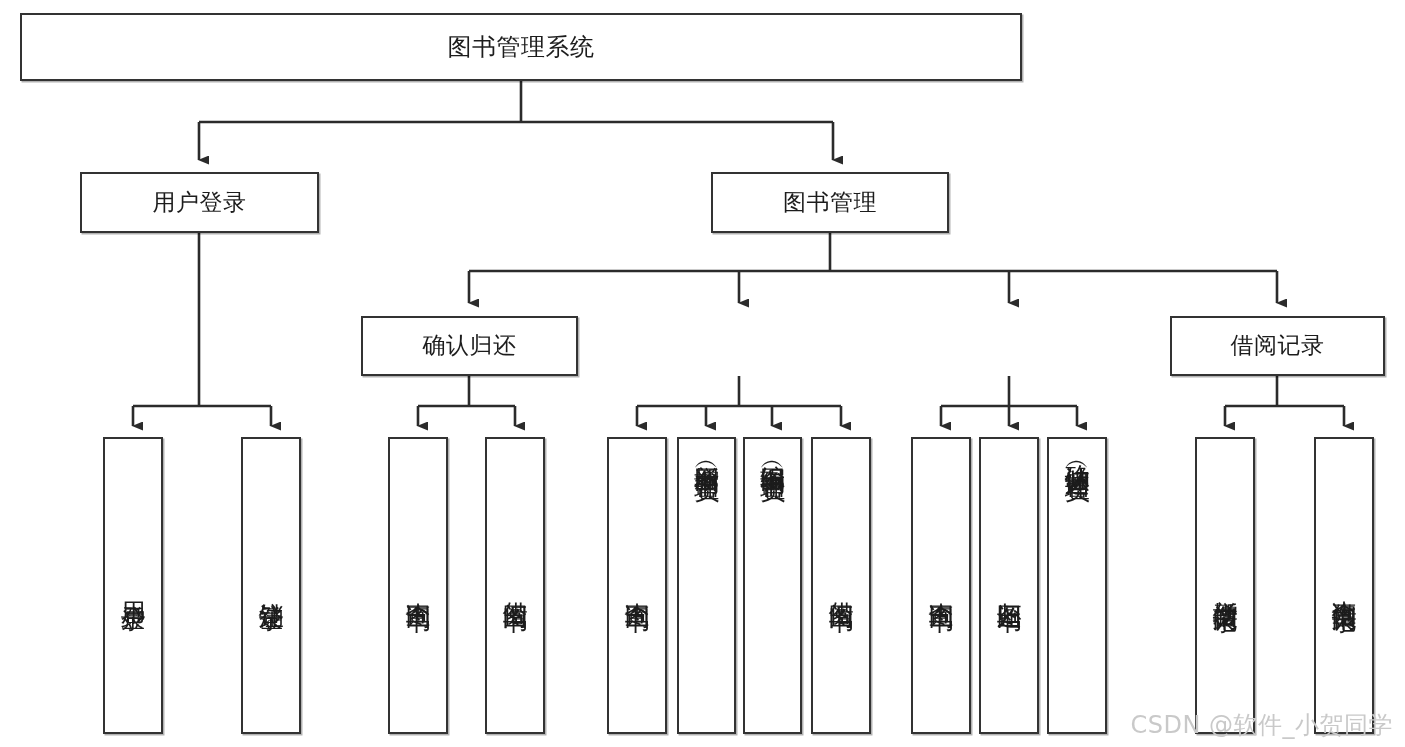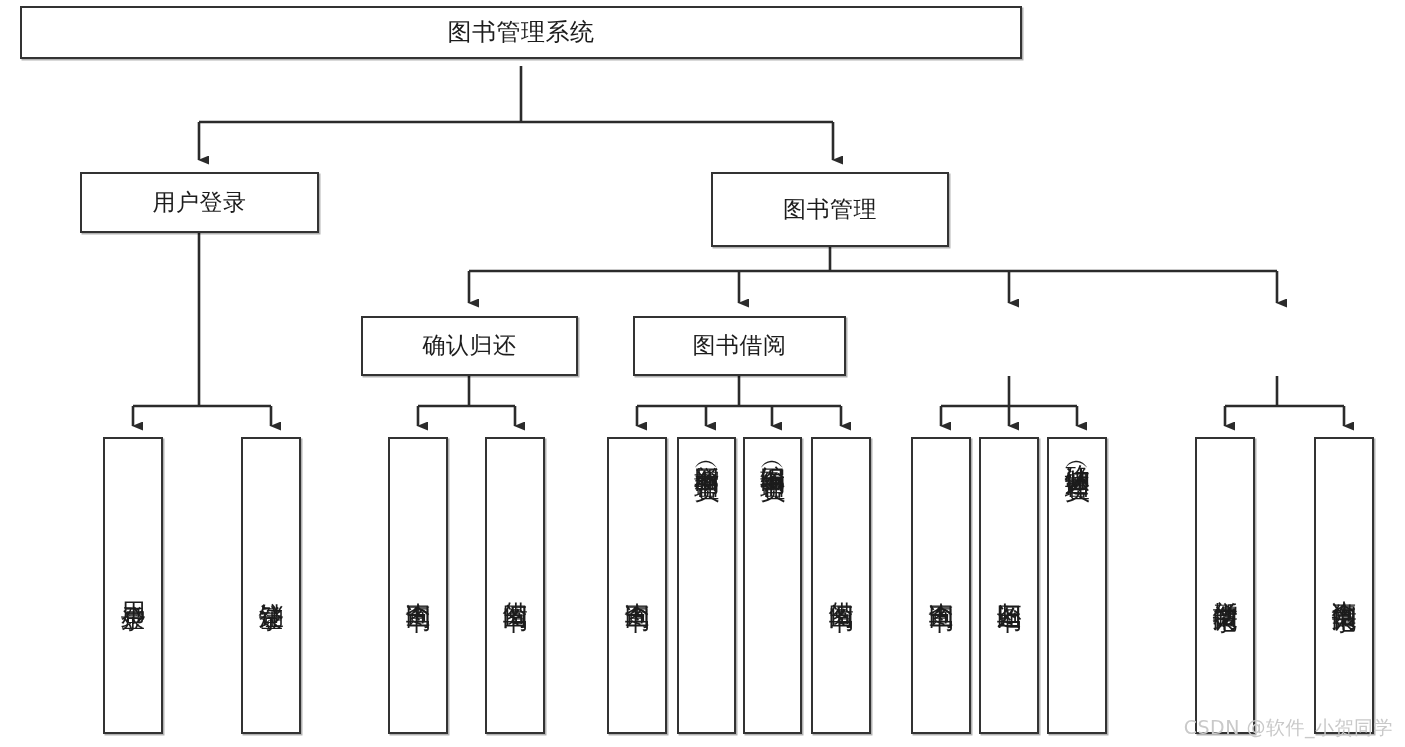--- a/index.html
+++ b/index.html
@@ -57,21 +57,21 @@
     padding: 6px 0;
     white-space: nowrap;
   }
   .node-v.top-align {
     justify-content: flex-start;
   }
   .watermark {
     position: absolute;
     right: 12px;
     bottom: 6px;
-    font-size: 19px;
+    font-size: 24px;
     color: #c9c9c9;
     white-space: nowrap;
     letter-spacing: 0.5px;
     margin-top: 44px;
   }
 </style>
 </head>
 <body>
 
 <div id="diagram-root">
@@ -119,27 +119,27 @@
       <path d="M1009,406 L1009,426" marker-end="url(#arrowhead)"></path>
       <path d="M1077,406 L1077,426" marker-end="url(#arrowhead)"></path>
 
       <path d="M1277,376 L1277,406"></path>
       <path d="M1225,406 L1344,406"></path>
       <path d="M1225,406 L1225,426" marker-end="url(#arrowhead)"></path>
       <path d="M1344,406 L1344,426" marker-end="url(#arrowhead)"></path>
     </g>
   </svg>
 
-  <div class="node node-h node-root" style="left:20px; top:6px; width:1002px; height:53px;">图书管理系统</div>
+  <div class="node node-h node-root" style="left:20px; top:13px; width:1002px; height:68px;">图书管理系统</div>
 
   <div class="node node-h" style="left:80px; top:172px; width:239px; height:61px;">用户登录</div>
-  <div class="node node-h" style="left:711px; top:172px; width:238px; height:75px;">图书管理</div>
+  <div class="node node-h" style="left:711px; top:172px; width:238px; height:61px;">图书管理</div>
 
   <div class="node node-h" style="left:361px; top:316px; width:217px; height:60px;">确认归还</div>
-  <div class="node node-h" style="left:633px; top:316px; width:213px; height:60px;">图书借阅</div>
+  <div class="node node-h" style="left:1170px; top:316px; width:215px; height:60px;">借阅记录</div>
 
   <div class="node node-v" style="left:103px; top:437px; width:60px; height:297px;">用户登录</div>
   <div class="node node-v" style="left:241px; top:437px; width:60px; height:297px;">注销登录</div>
 
   <div class="node node-v" style="left:388px; top:437px; width:60px; height:297px;">查询图书</div>
   <div class="node node-v" style="left:485px; top:437px; width:60px; height:297px;">借阅图书</div>
 
   <div class="node node-v" style="left:607px; top:437px; width:60px; height:297px;">查询图书</div>
   <div class="node node-v top-align" style="left:677px; top:437px; width:59px; height:297px;">新增图书（管理员）</div>
   <div class="node node-v top-align" style="left:743px; top:437px; width:59px; height:297px;">编辑图书（管理员）</div>

